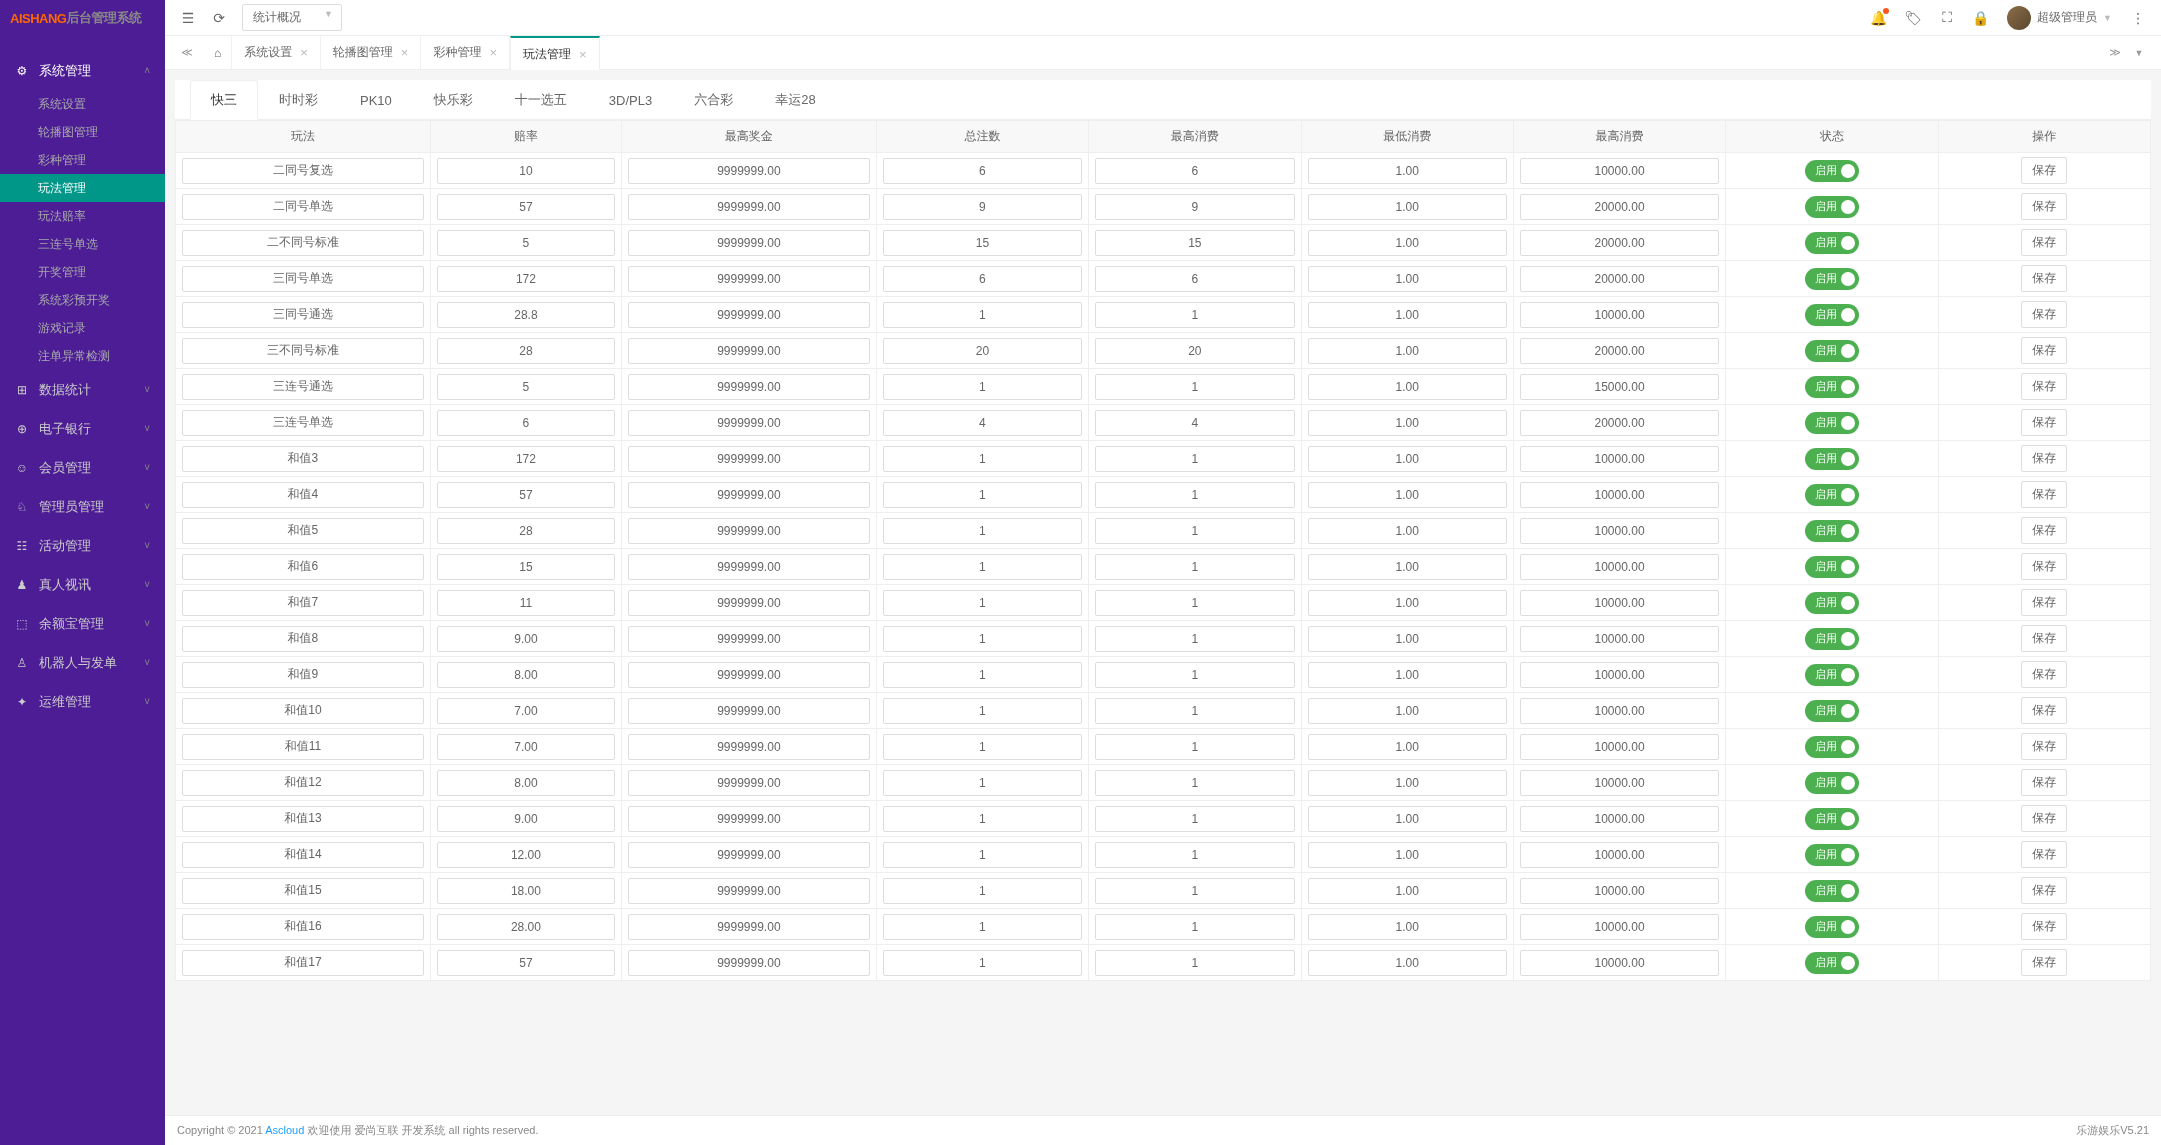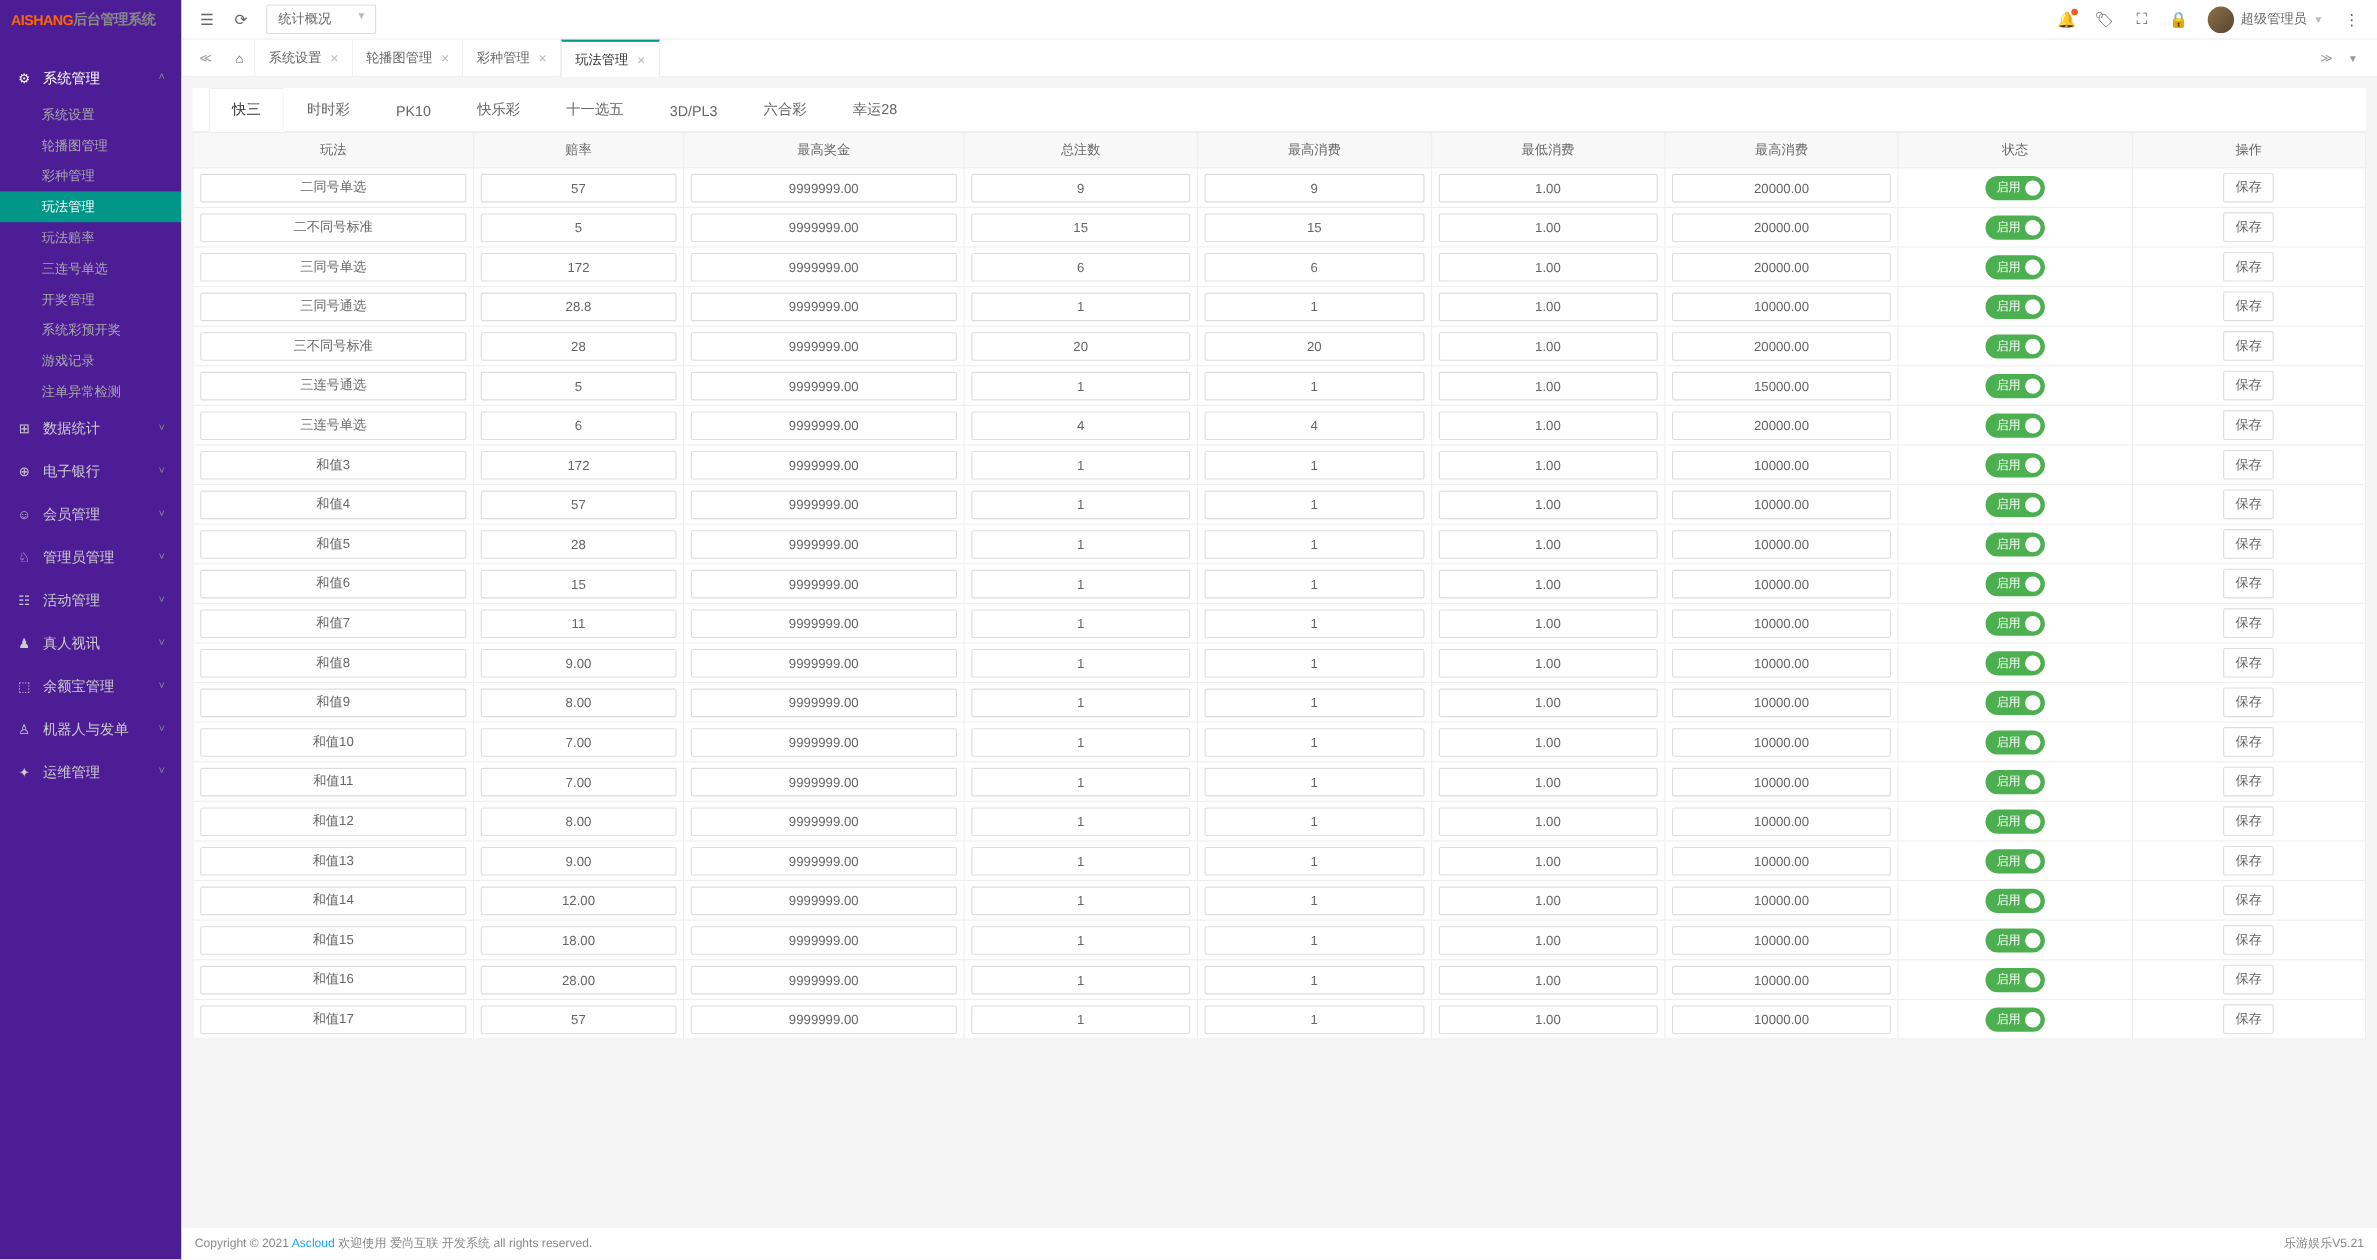--- a/index.html
+++ b/index.html
@@ -224,20 +224,34 @@
                 <th class="col-total">总注数</th>
                 <th class="col-maxbet">最高消费</th>
                 <th class="col-min">最低消费</th>
                 <th class="col-maxc">最高消费</th>
                 <th class="col-stat">状态</th>
                 <th class="col-op">操作</th>
               </tr>
             </thead>
           <tbody id="tbody">
               <tr>
+                <td><input class="cell-input" value="二同号复选" style=""></td>
+                <td><input class="cell-input" value="10" style=""></td>
+                <td><input class="cell-input" value="9999999.00" style=""></td>
+                <td><input class="cell-input" value="6" style=""></td>
+                <td><input class="cell-input" value="6" style=""></td>
+                <td><input class="cell-input" value="1.00" style=""></td>
+                <td><input class="cell-input" value="10000.00" style=""></td>
+                <td><span class="toggle">
+                    <span>启用</span>
+                    <span class="toggle-knob"></span>
+                  </span></td>
+                <td><button class="btn-save">保存</button></td>
+              </tr>
+              <tr>
                 <td><input class="cell-input" value="二同号单选" style=""></td>
                 <td><input class="cell-input" value="57" style=""></td>
                 <td><input class="cell-input" value="9999999.00" style=""></td>
                 <td><input class="cell-input" value="9" style=""></td>
                 <td><input class="cell-input" value="9" style=""></td>
                 <td><input class="cell-input" value="1.00" style=""></td>
                 <td><input class="cell-input" value="20000.00" style=""></td>
                 <td><span class="toggle">
                     <span>启用</span>
                     <span class="toggle-knob"></span>

